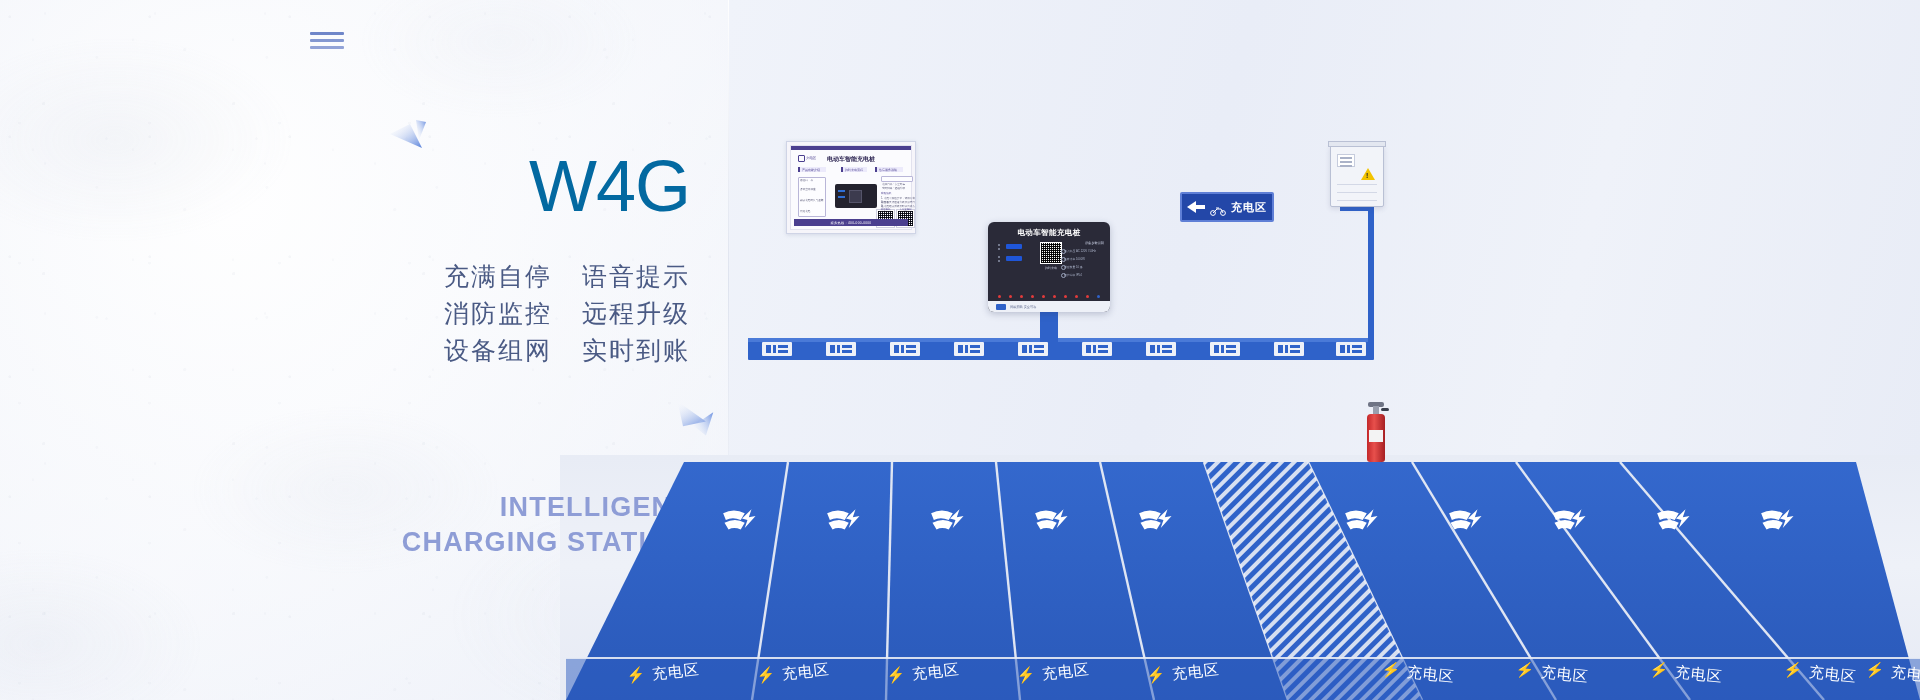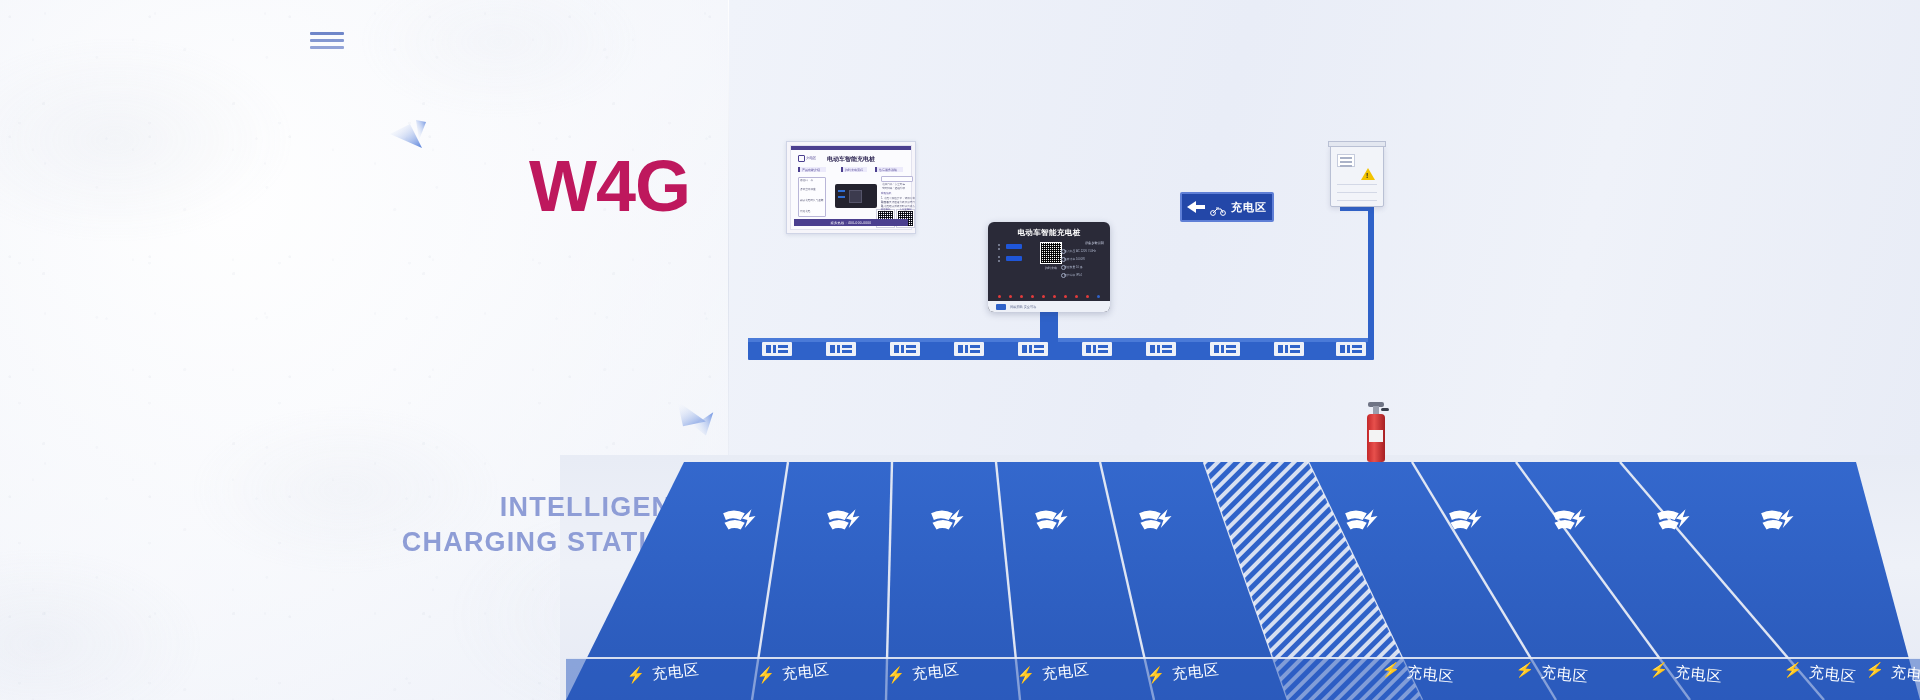--- a/index.html
+++ b/index.html
@@ -63,22 +63,22 @@
   .hamburger span:nth-child(2){ opacity:.85; }
   .hamburger span:nth-child(3){ opacity:.75; }
 
   
   .dart{ position:absolute; }
   .dart svg{ display:block; }
 
   
   .copy{ position:absolute; left:300px; top:150px; width:390px; text-align:right; }
   .brand{
-    font-size:72px; font-weight:bold; letter-spacing:-1px; line-height:1;
-    color:#be185d; font-family:"Liberation Sans", sans-serif;
+    font-size:72px; font-weight:normal; letter-spacing:-1px; line-height:1;
+    color:#0369a1; font-family:"Liberation Sans", sans-serif;
   }
   .subtitle{
     margin-top:10px; font-size:45px; line-height:1.15; color:#1e2b48;
     letter-spacing:4px; font-weight:300;
     font-family:"Liberation Sans","DejaVu Sans",sans-serif;
   }
   .features{ margin-top:36px; font-size:25px; color:#4a5a84; letter-spacing:2px; line-height:1.48; font-weight:400; }
   .feat-row{ display:flex; justify-content:flex-end; gap:30px; }
   .feat-row span{ white-space:nowrap; }
 
@@ -226,20 +226,34 @@
           <stop offset="1" stop-color="#5b84dd" stop-opacity=".88"></stop>
         </linearGradient>
       </defs>
       <polygon points="3,6 34,22 12,30" fill="url(#dg3)"></polygon>
       <polygon points="22,28 40,12 36,36" fill="url(#dg4)"></polygon>
     </svg>
   </div>
 
   <div class="copy nosel">
     <div class="brand">W4G</div>
+    <div class="features">
+      <div class="feat-row">
+        <span>充满自停</span>
+        <span>语音提示</span>
+      </div>
+      <div class="feat-row">
+        <span>消防监控</span>
+        <span>远程升级</span>
+      </div>
+      <div class="feat-row">
+        <span>设备组网</span>
+        <span>实时到账</span>
+      </div>
+    </div>
   </div>
 
   <div class="en-block nosel">
     <div class="en-line">INTELLIGENT</div>
     <div class="en-line">CHARGING STATION</div>
   </div>
 
   <div class="poster nosel">
     <div class="poster-inner">
       <div class="poster-head"></div>

